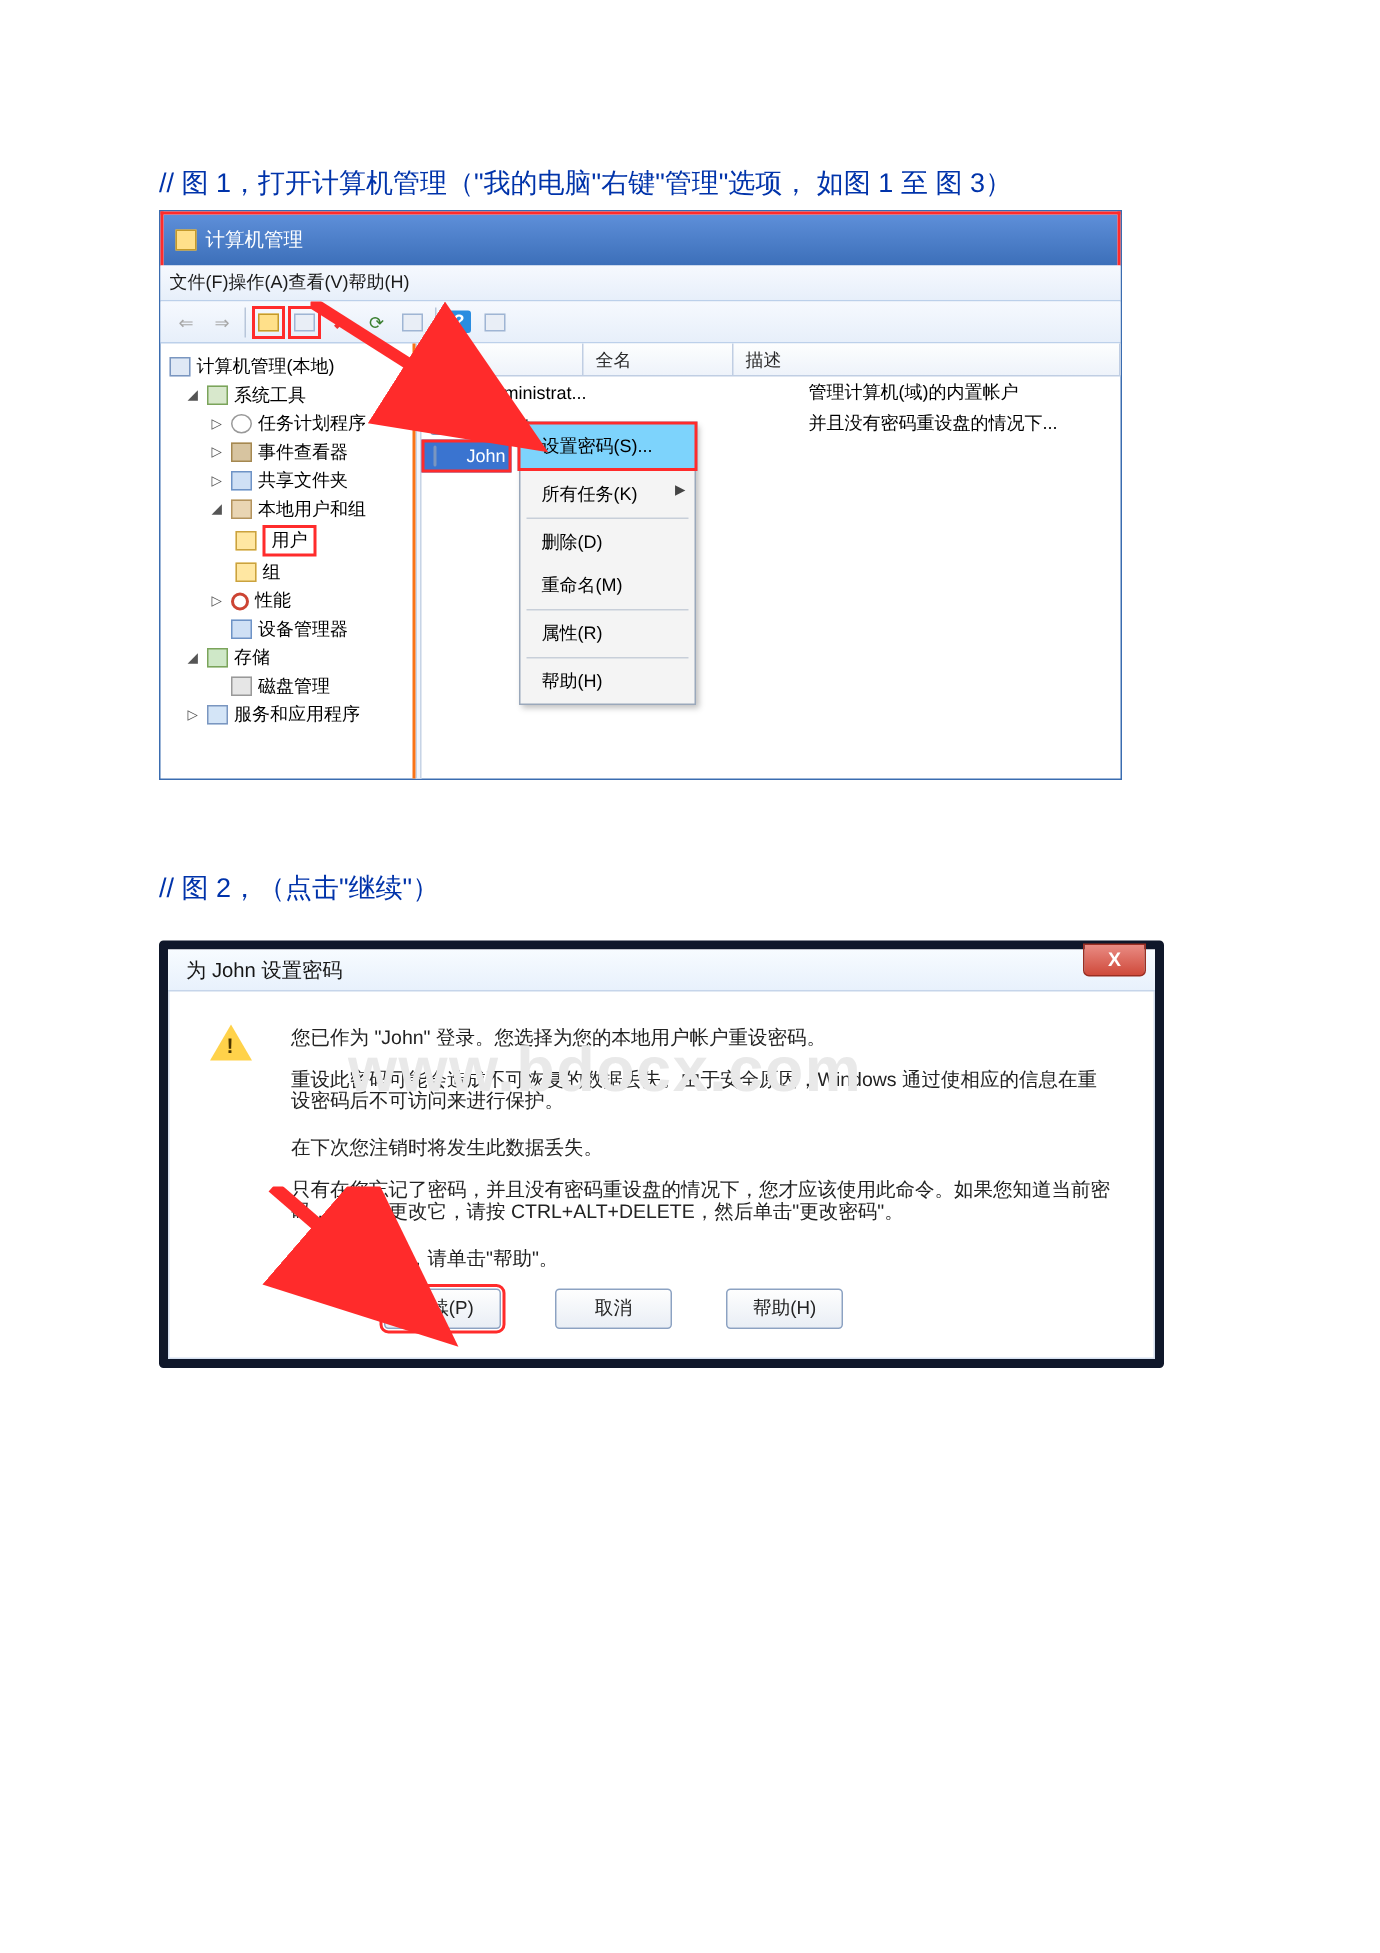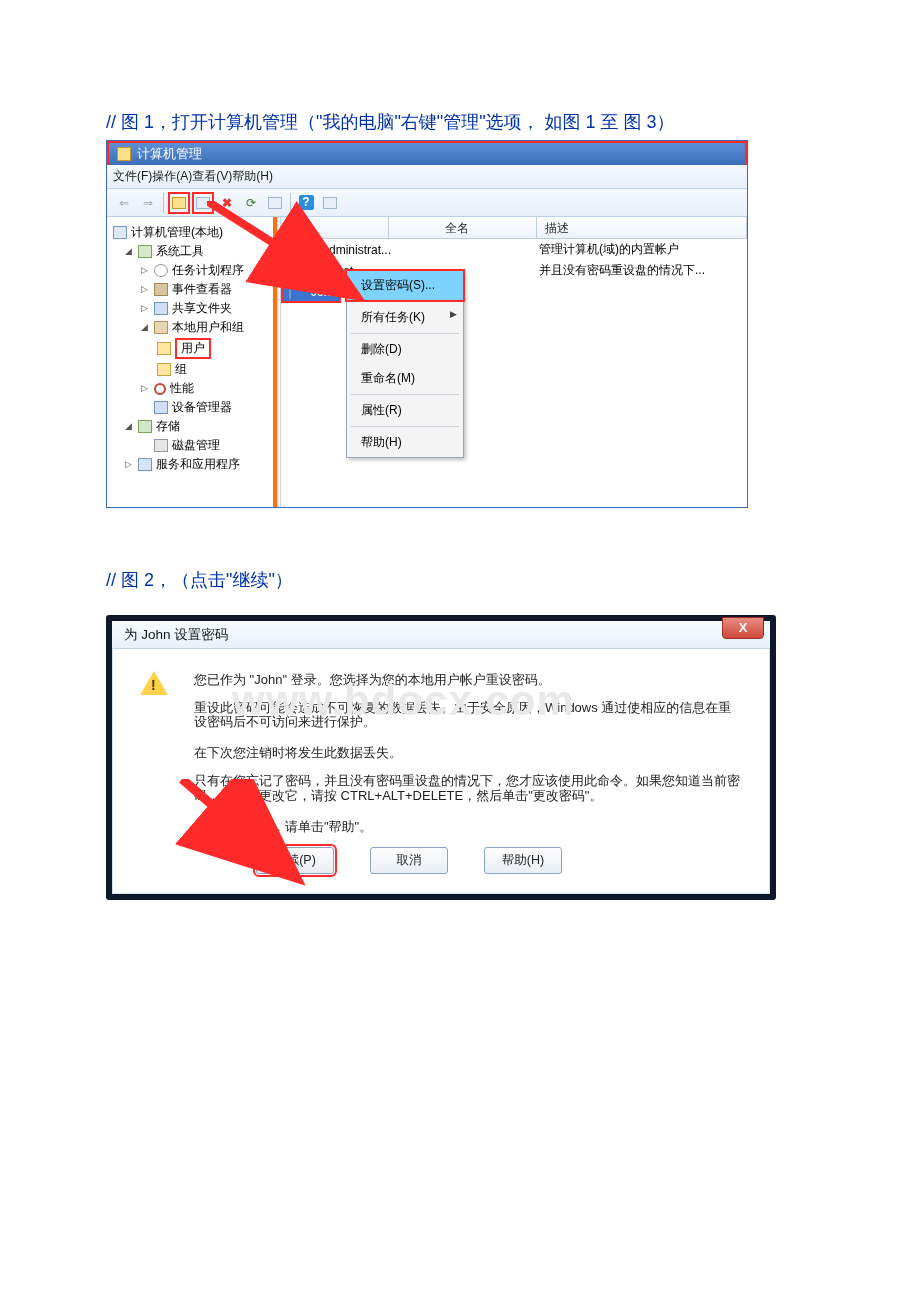--- a/index.html
+++ b/index.html
@@ -16,21 +16,21 @@
     margin-bottom: 6px;
   }
   
   .fig1 {
     width: 642px;
     border: 1px solid #3a6cb0;
     background: #fff;
     position: relative;
   }
   .fig1 .title-bar {
-    height: 24px;
+    height: 36px;
     background: linear-gradient(#5e8fd9, #3c6fb9);
     color: #fff;
     padding: 3px 8px;
     font-size: 13px;
     display: flex;
     align-items: center;
     gap: 6px;
     border: 2px solid #ff2b2b;
     border-bottom: none;
   }
@@ -72,21 +72,21 @@
   .icn-props { background:#e9eef6; width:14px; height:12px; border:1px solid #9fb5d4;}
   .icn-redx { color:#e33; font-weight:bold; }
   .icn-refresh { color:#3a7f2f; }
   .icn-help { background:#2a8de0; color:#fff; width:15px; height:15px; text-align:center; font-weight:bold; border-radius:2px;}
   .fig1 .body {
     display: flex;
     height: 290px;
   }
   .fig1 .tree {
     width: 170px;
-    border-right: 4px solid #f97316;
+    border-right: 2px solid #f97316;
     padding: 6px 4px;
     font-size: 12px;
     position: relative;
   }
   .tree-row {
     display: flex; align-items: center; gap: 4px;
     padding: 1px 2px;
     white-space: nowrap;
   }
   .tree-row.indent1 { padding-left: 14px; }
@@ -124,21 +124,21 @@
     height: 22px;
     background: linear-gradient(#fdfefe,#eef3fa);
     border-bottom: 1px solid #c0cee3;
   }
   .fig1 .list .hcell {
     border-right: 1px solid #c0cee3;
     padding: 3px 8px;
     color: #2a2a2a;
   }
   .fig1 .list .hname { width: 108px; }
-  .fig1 .list .hfull { width: 100px; margin-left: 48px; }
+  .fig1 .list .hfull { width: 100px; }
   .fig1 .list .hdesc { flex: 1; }
   .fig1 .list .row {
     display: flex; align-items: center; padding: 2px 6px; gap: 20px;
   }
   .uicon { width:14px; height:14px; display:inline-block; background:#d8e5f6; border:1px solid #7a96c0; border-radius:2px; }
   .row .cname { width: 100px; }
   .row .cdesc { margin-left: 98px; }
   .row.sel {
     background: #3a74d0; color:#fff;
   }

